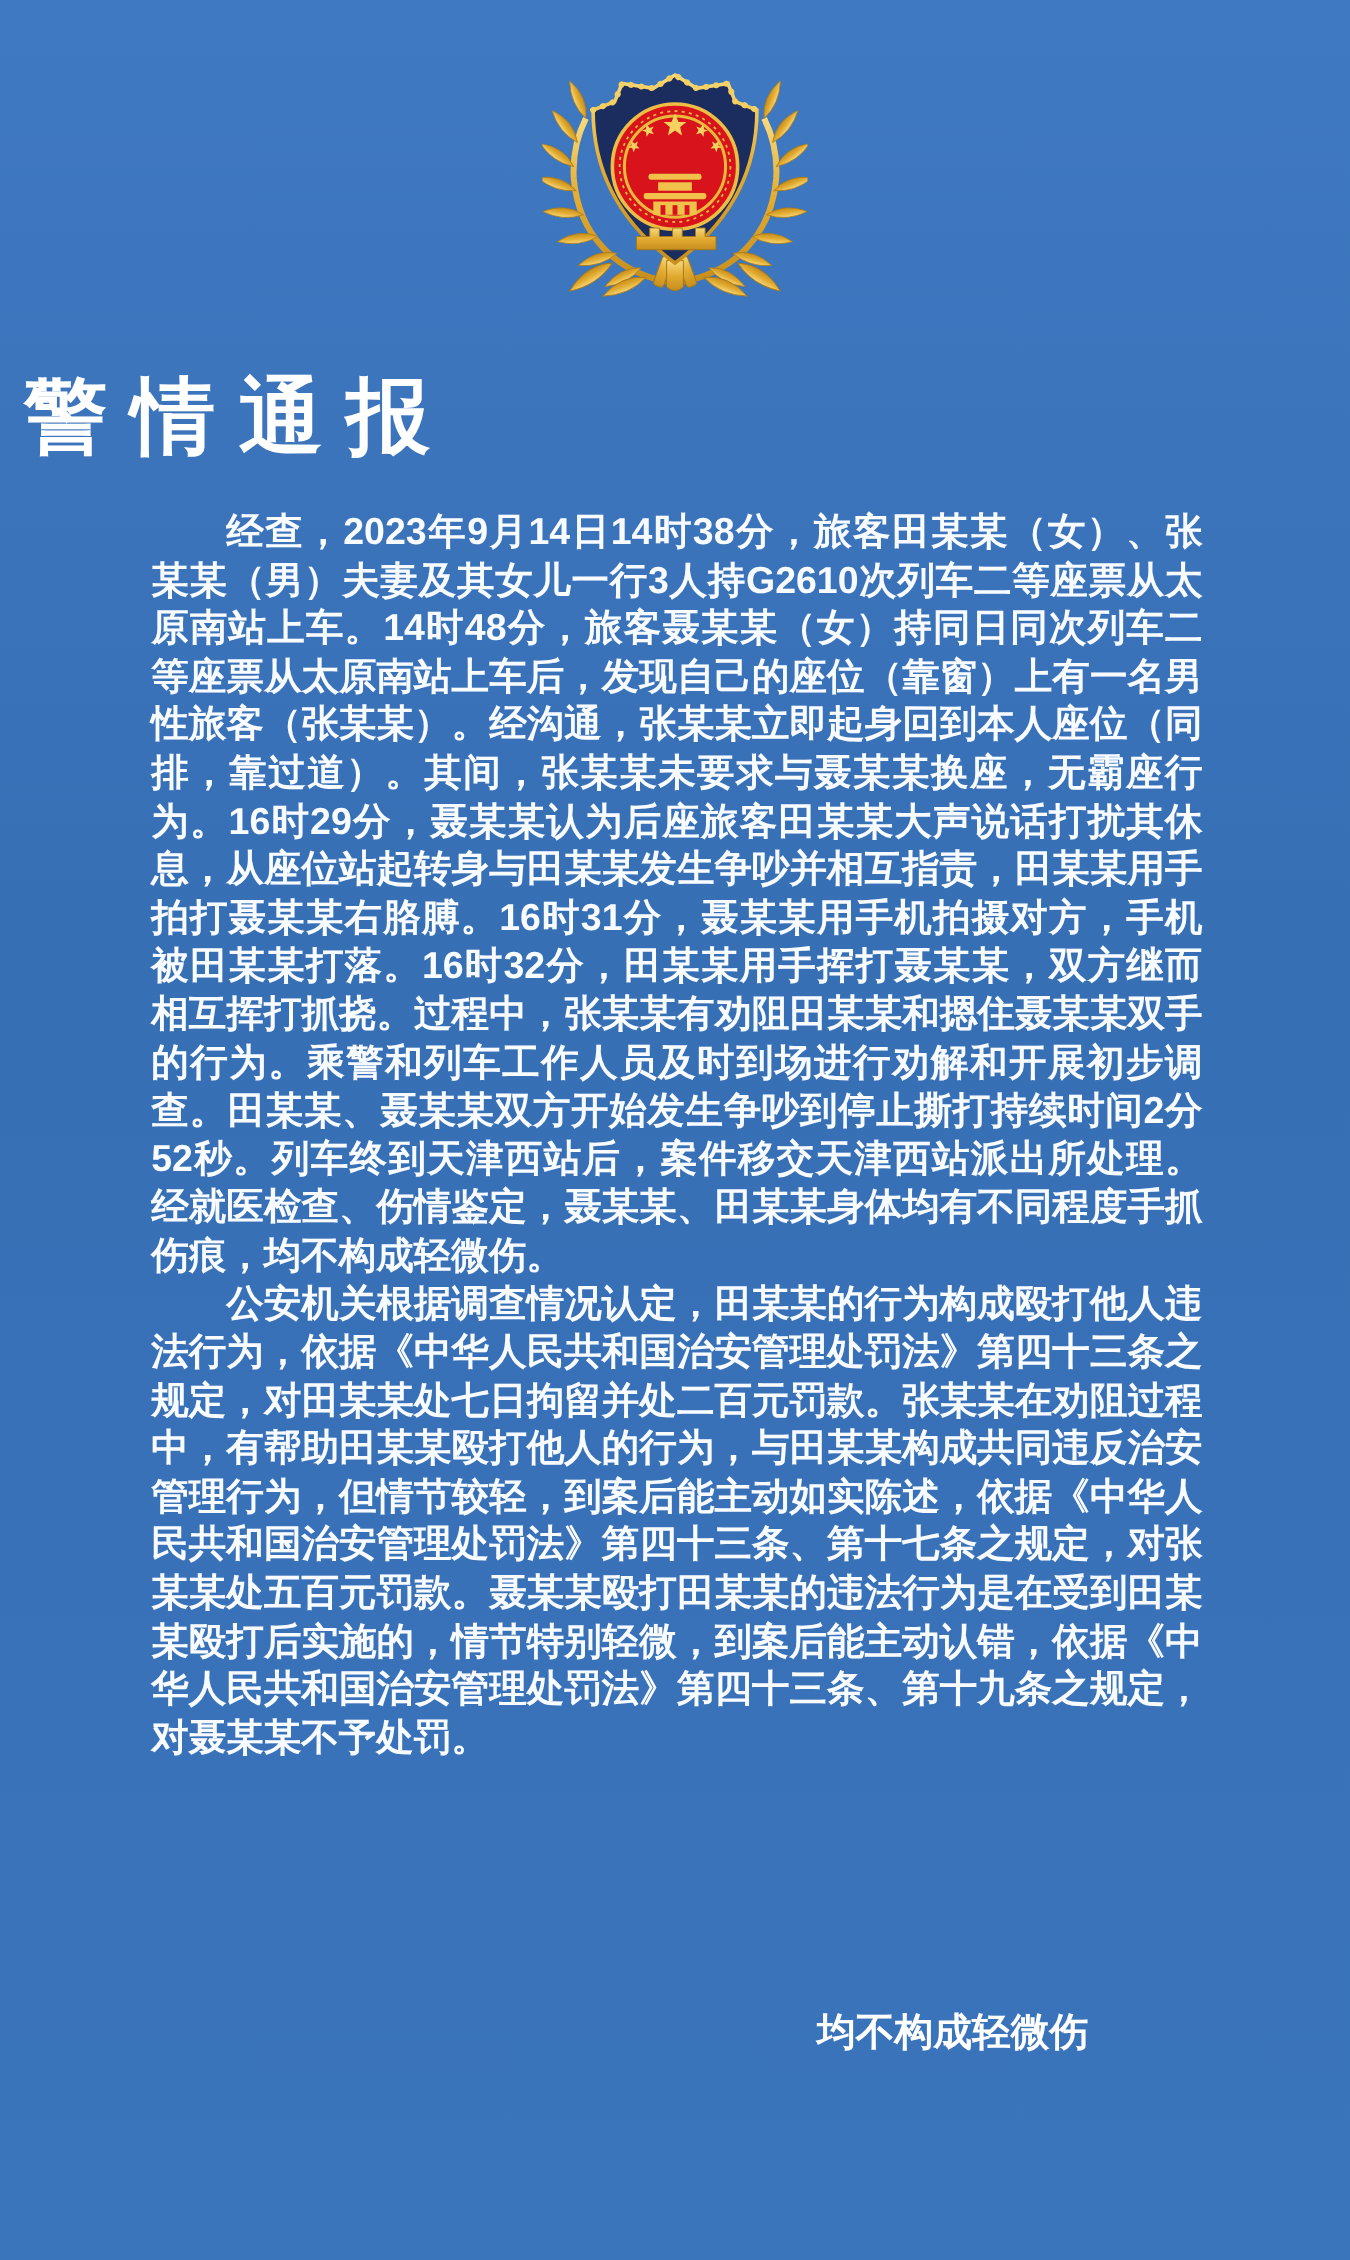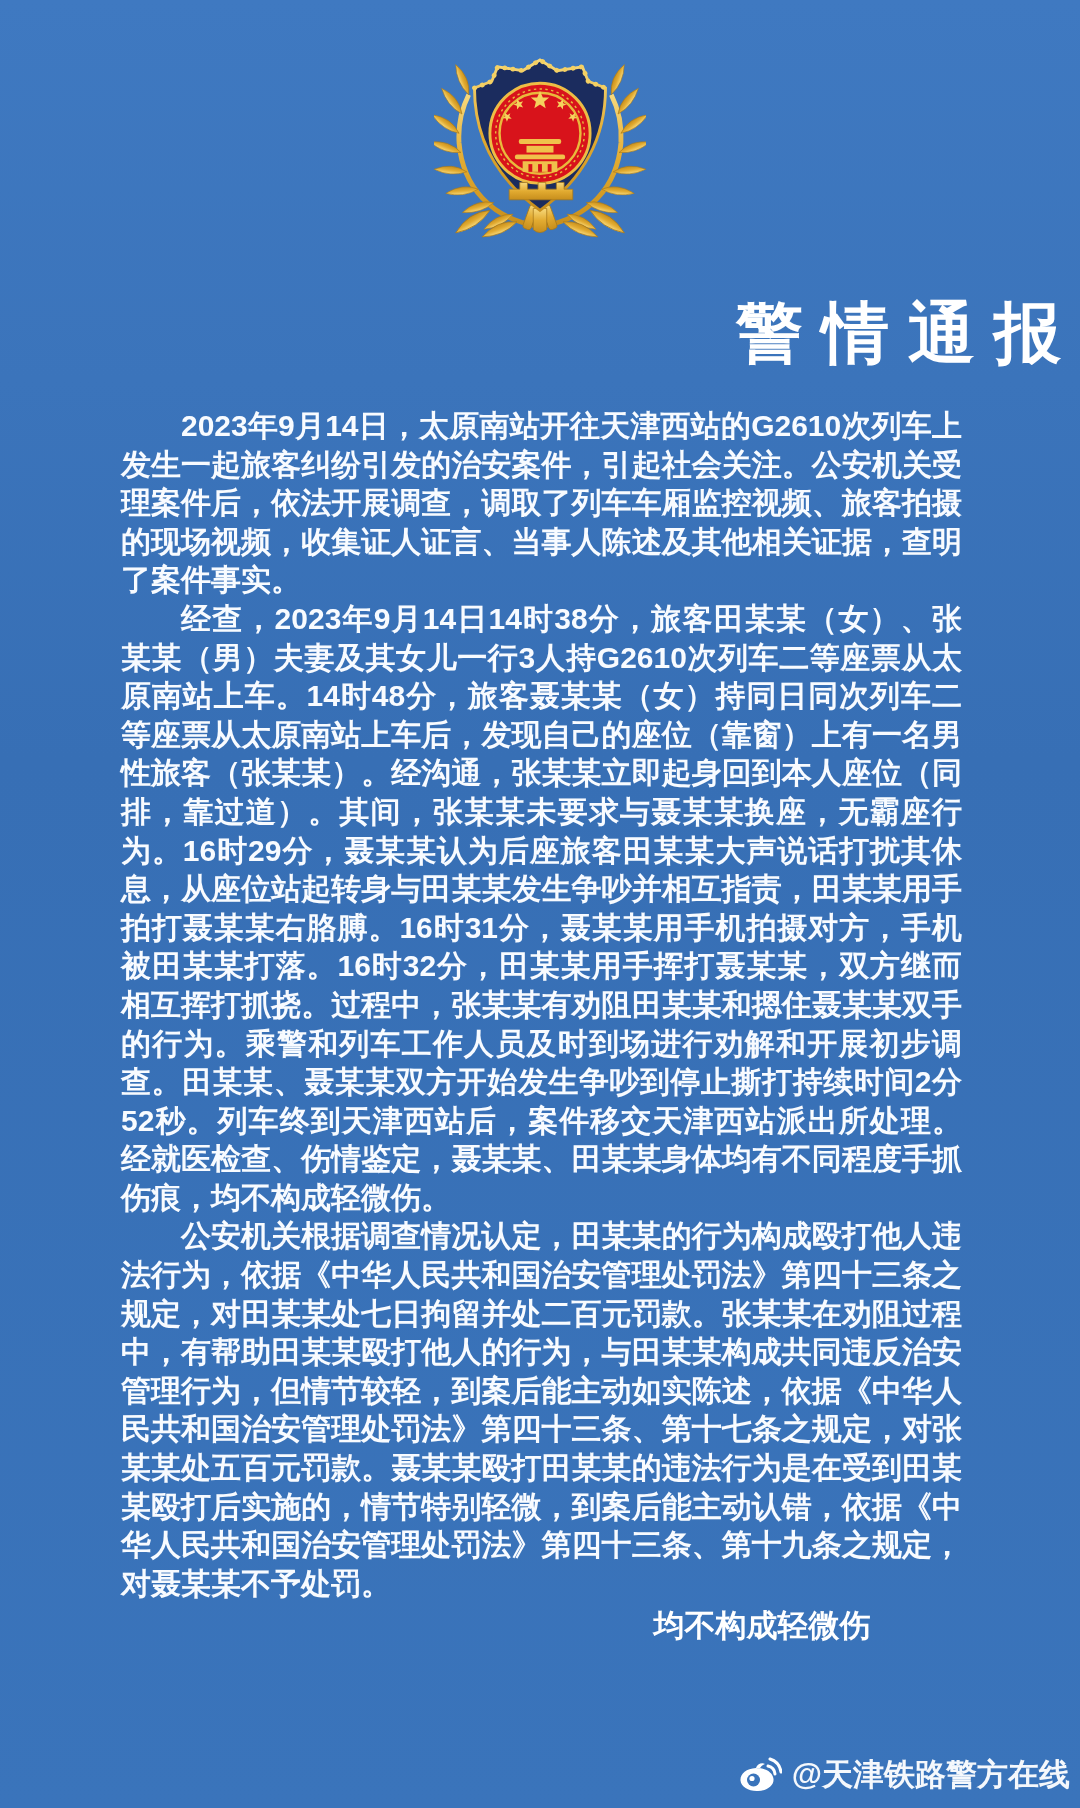--- a/index.html
+++ b/index.html
@@ -10,21 +10,21 @@
   }
   .poster{
     position:relative;width:1080px;height:1808px;overflow:hidden;
     background:linear-gradient(180deg,#3f79c1 0%,#376fb5 42%,#3a74bb 100%);
   }
   .emblem{
     position:absolute;left:434px;top:44px;width:212px;height:194px;
   }
   .report-title{
     position:absolute;left:0;top:288px;width:100%;
-    text-align:right;
+    text-align:left;
     font-family:"Liberation Serif",serif;
     font-weight:900;
     font-size:67px;
     letter-spacing:19px;
     text-indent:19px;
     color:#ffffff;
     white-space:nowrap;
   }
   .report-body{
     position:absolute;left:121px;top:407px;width:841px;
@@ -127,34 +127,22 @@
       <rect x="108" y="124" width="4" height="8"></rect>
       <rect x="118" y="124" width="4" height="8"></rect>
     </g>
 
     <path d="M78,150 h11 v-7 h8 v7 h11 v-7 h8 v7 h11 v-7 h8 v7 h9 v11 H78 Z" fill="url(#goldg)" stroke="#a6781a" stroke-width="0.8"></path>
   </svg>
 
   <div class="report-title">警情通报</div>
 
   <div class="report-body">
-    <p>2023年9月14日，太原南站开往天津西站的G2610次列车上发生一起旅客纠纷引发的治安案件，引起社会关注。公安机关受理案件后，依法开展调查，调取了列车车厢监控视频、旅客拍摄的现场视频，收集证人证言、当事人陈述及其他相关证据，查明了案件事实。</p>
     <p>经查，2023年9月14日14时38分，旅客田某某（女）、张某某（男）夫妻及其女儿一行3人持G2610次列车二等座票从太原南站上车。14时48分，旅客聂某某（女）持同日同次列车二等座票从太原南站上车后，发现自己的座位（靠窗）上有一名男性旅客（张某某）。经沟通，张某某立即起身回到本人座位（同排，靠过道）。其间，张某某未要求与聂某某换座，无霸座行为。16时29分，聂某某认为后座旅客田某某大声说话打扰其休息，从座位站起转身与田某某发生争吵并相互指责，田某某用手拍打聂某某右胳膊。16时31分，聂某某用手机拍摄对方，手机被田某某打落。16时32分，田某某用手挥打聂某某，双方继而相互挥打抓挠。过程中，张某某有劝阻田某某和摁住聂某某双手的行为。乘警和列车工作人员及时到场进行劝解和开展初步调查。田某某、聂某某双方开始发生争吵到停止撕打持续时间2分52秒。列车终到天津西站后，案件移交天津西站派出所处理。经就医检查、伤情鉴定，聂某某、田某某身体均有不同程度手抓伤痕，均不构成轻微伤。</p>
     <p>公安机关根据调查情况认定，田某某的行为构成殴打他人违法行为，依据《中华人民共和国治安管理处罚法》第四十三条之规定，对田某某处七日拘留并处二百元罚款。张某某在劝阻过程中，有帮助田某某殴打他人的行为，与田某某构成共同违反治安管理行为，但情节较轻，到案后能主动如实陈述，依据《中华人民共和国治安管理处罚法》第四十三条、第十七条之规定，对张某某处五百元罚款。聂某某殴打田某某的违法行为是在受到田某某殴打后实施的，情节特别轻微，到案后能主动认错，依据《中华人民共和国治安管理处罚法》第四十三条、第十九条之规定，对聂某某不予处罚。</p>
   </div>
 
   <div class="signature">
     <div>均不构成轻微伤</div>
   </div>
 
-  <div class="watermark">
-    <svg width="46" height="38" viewBox="0 0 46 38" xmlns="http://www.w3.org/2000/svg" aria-hidden="true">
-      <path d="M20,12 C10,12.5 4,18 4.5,24.5 C5,31 13,35.5 22,35 C31.5,34.5 38,29.5 37.5,23 C37,16.5 29.5,11.5 20,12 Z
-               M20,12 C21,8 26,6 29,8 C26.5,9 24.5,10.5 24,12.5 Z" fill="#ffffff"></path>
-      <circle cx="17.5" cy="24" r="6.5" fill="#3a74bb"></circle>
-      <circle cx="16" cy="22.5" r="2.6" fill="#ffffff"></circle>
-      <path d="M32,10 A9,9 0 0 1 39,18" fill="none" stroke="#ffffff" stroke-width="3" stroke-linecap="round"></path>
-      <path d="M34,3 A16,16 0 0 1 45,16" fill="none" stroke="#ffffff" stroke-width="3" stroke-linecap="round"></path>
-    </svg>
-    <span>@天津铁路警方在线</span>
-  </div>
 
 </div>
 
 </body></html>

